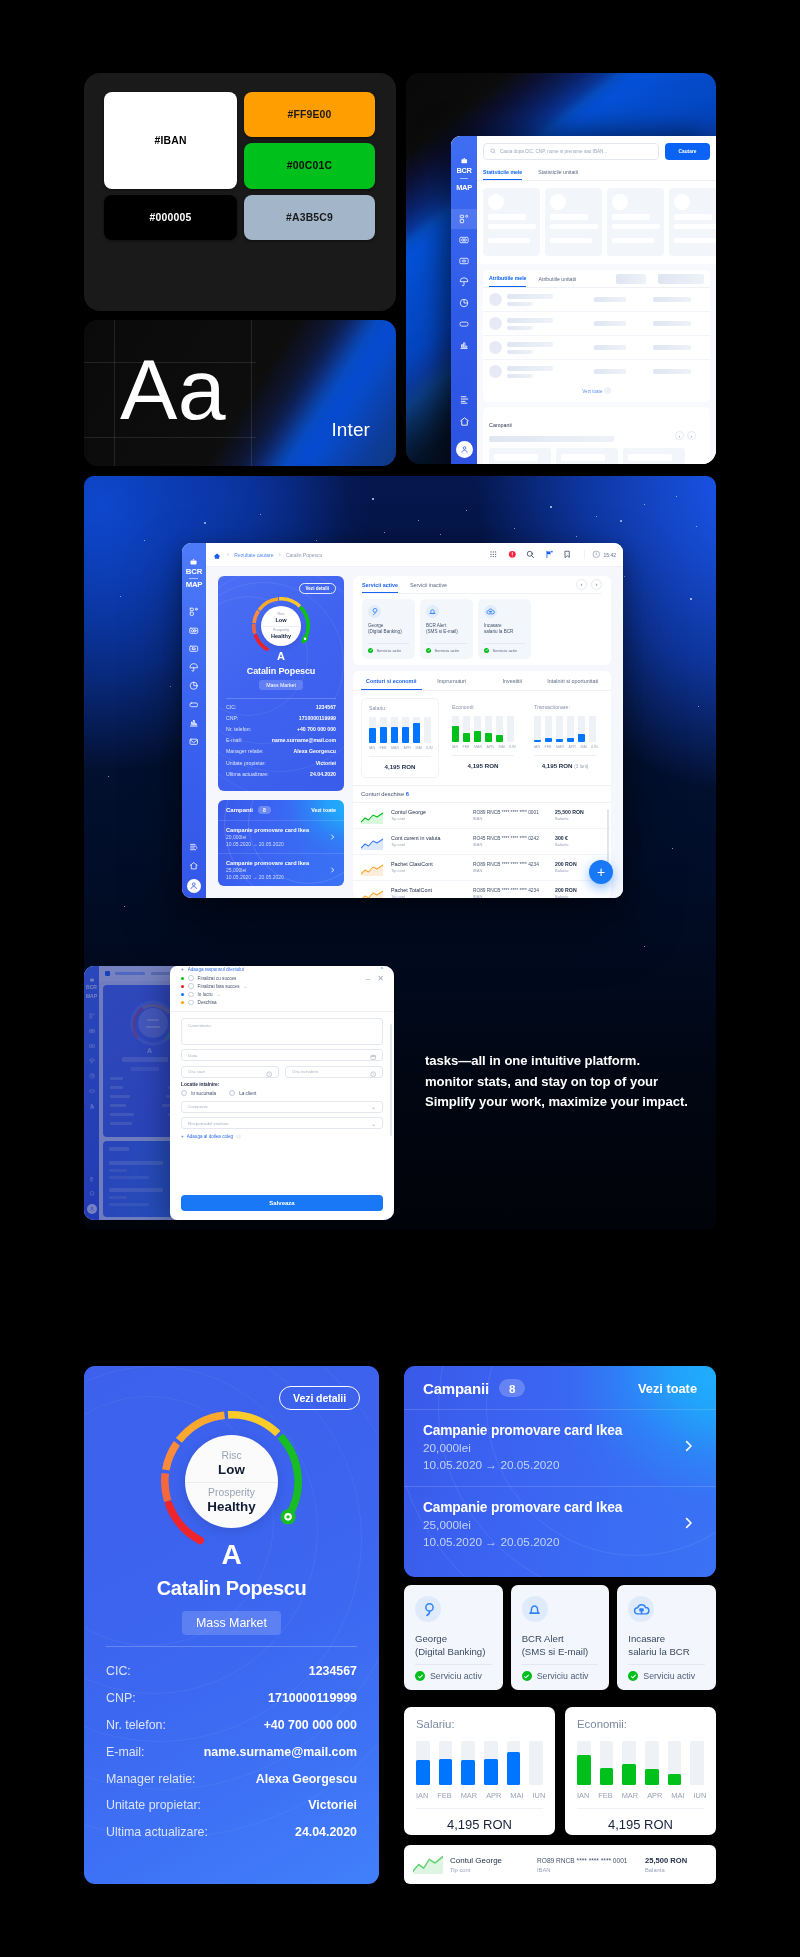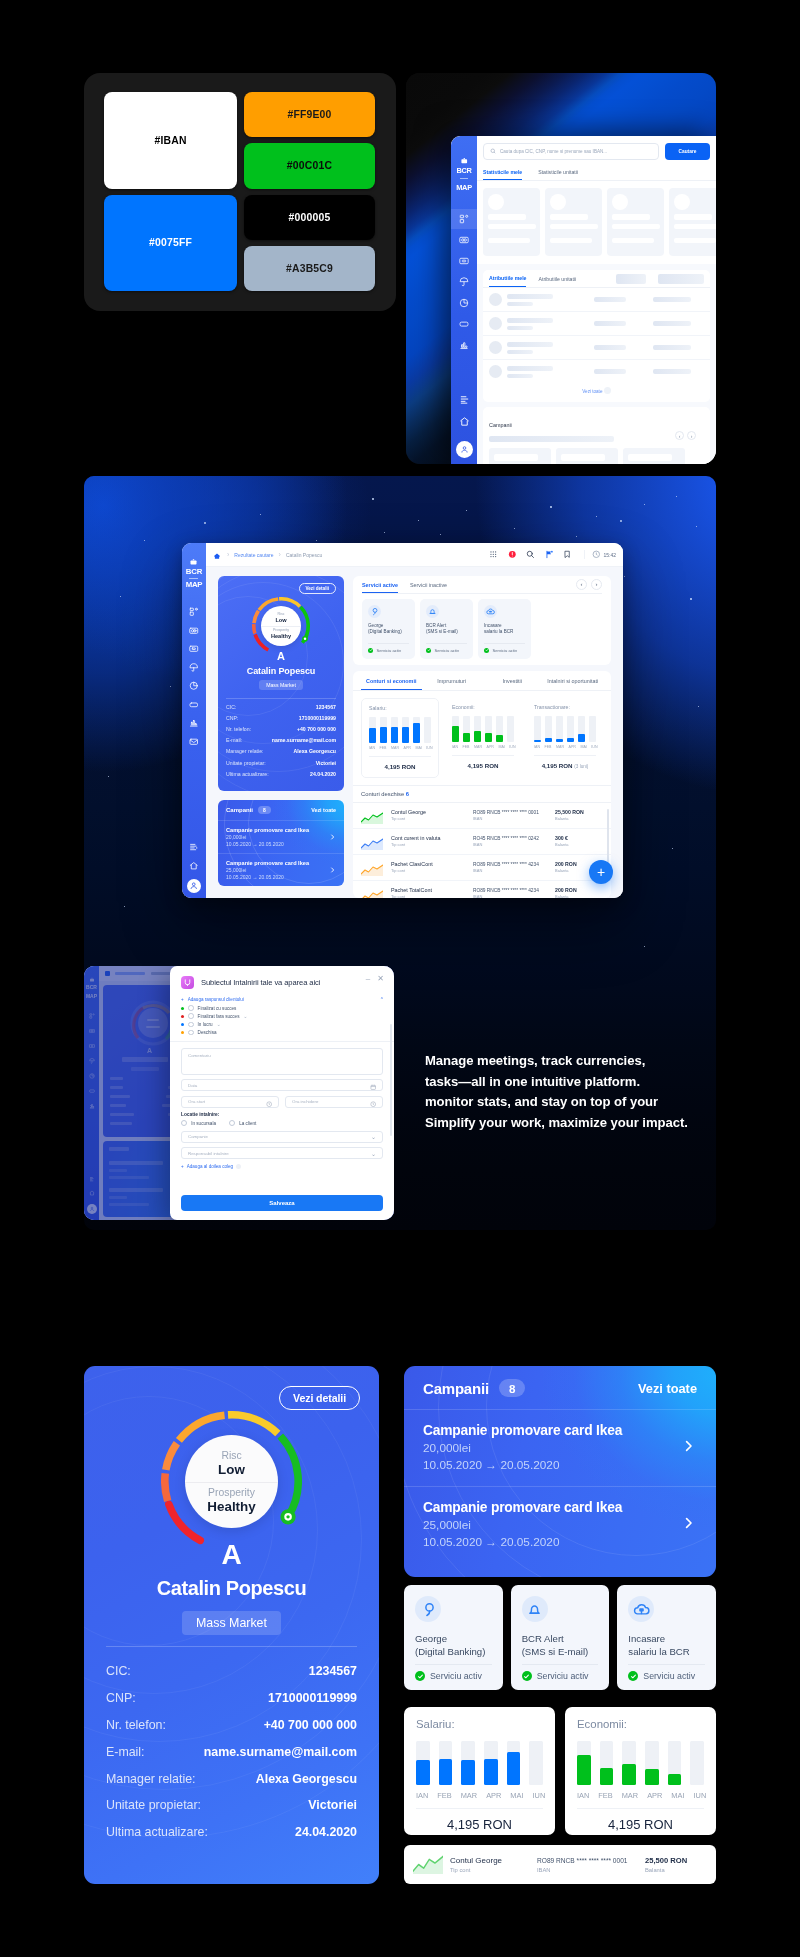--- a/index.html
+++ b/index.html
@@ -344,31 +344,39 @@
   <div class="paletteCard">
     <div class="sw white" style="background:#FFFFFF;color:#000">
         <span>#IBAN</span>
       </div>
     <div class="sw" style="background:#FF9E00;color:#1A1A1A">
         <span>#FF9E00</span>
       </div>
     <div class="sw" style="background:#00C01C;color:#0A0A0A">
         <span>#00C01C</span>
       </div>
-    <div class="sw blue" style="background:#0075FF;color:#FFFFFF">
-        <span>#0075FF</span>
-      </div>
     <div class="sw" style="background:#000000;color:#FFFFFF">
         <span>#000005</span>
       </div>
     <div class="sw" style="background:#A3B5C9;color:#1A1A1A">
         <span>#A3B5C9</span>
       </div>
   </div>
 
+  <div class="typoCard">
+    <div class="typoGrad"></div>
+    <div class="typoGrid">
+      <i style="left:30px;top:0;width:1px;height:146px"></i>
+      <i style="left:167px;top:0;width:1px;height:146px"></i>
+      <i style="left:0;top:42px;width:172px;height:1px"></i>
+      <i style="left:0;top:117px;width:172px;height:1px"></i>
+    </div>
+    <div class="typoAa">Aa</div>
+    <div class="typoName">Inter</div>
+  </div>
 
   <div class="browserCard">
     <div class="browserGrad"></div>
     <div class="bApp">
       <div class="bSide">
         <div class="bLogo">
           <svg viewBox="0 0 24 24" width="8.5" height="8.5" style="display:block;margin:0 auto 1px">
               <rect x="10" y="3" width="4" height="3" rx="1" fill="#fff"></rect>
               <rect x="4" y="6.5" width="16" height="11" rx="2" fill="#fff"></rect>
             </svg>
@@ -1158,29 +1166,20 @@
         <span class="mBgLine" style="left:6px;top:55px;width:18px;height:3px;background:rgba(255,255,255,.2)"></span>
         <span class="mBgLine" style="left:6px;top:62px;width:40px;height:3px;background:rgba(255,255,255,.2)"></span>
       </div>
       <div class="mBgBlur"></div>
     </div>
     <div class="mWin">
       <div class="mWinBtns">
           <span>–</span>
           <span>✕</span>
         </div>
-      <div class="mHead">
-        <span class="mIco">
-            <svg viewBox="0 0 24 24" width="9" height="9">
-              <path d="M6 5v7a6 6 0 0012 0V5" fill="none" stroke="#fff" stroke-width="2.4" stroke-linecap="round"></path>
-              <path d="M12 18v2" stroke="#fff" stroke-width="2.4" stroke-linecap="round"></path>
-            </svg>
-          </span>
-        <span class="mTitle">Subiectul Intalnirii tale va aparea aici</span>
-      </div>
       <div class="mBody">
         <div class="mAddRow">
           <span>+</span>
           <span>Adauga raspunsul clientului</span>
           <span style="position:absolute;right:0;color:#2f6df0">^</span>
         </div>
         <div class="mOpt">
             <span class="mOptDot" style="background:#00c01c"></span>
             <span class="mRadio"></span>
             <span>Finalizat cu succes</span>
@@ -1253,21 +1252,20 @@
             <span>Adauga al doilea coleg</span>
             <span style="width:5px;height:5px;border-radius:50%;background:#eef1f6;display:inline-block"></span>
           </div>
       </div>
       <div class="mSave">Salveaza</div>
       <span class="mScroll"></span>
     </div>
   </div>
 
   <div class="tagline">
-    <div>Manage meetings, track currencies,</div>
     <div>tasks—all in one intuitive platform.</div>
     <div>monitor stats, and stay on top of your</div>
     <div>Simplify your work, maximize your impact.</div>
   </div>
 
   <div class="showProfile">
     <div class="showRings">
         <i style="left:-60px;top:30px;width:250px;height:250px"></i>
         <i style="left:-94px;top:0px;width:328px;height:328px"></i>
         <i style="left:-128px;top:-30px;width:406px;height:406px"></i>

